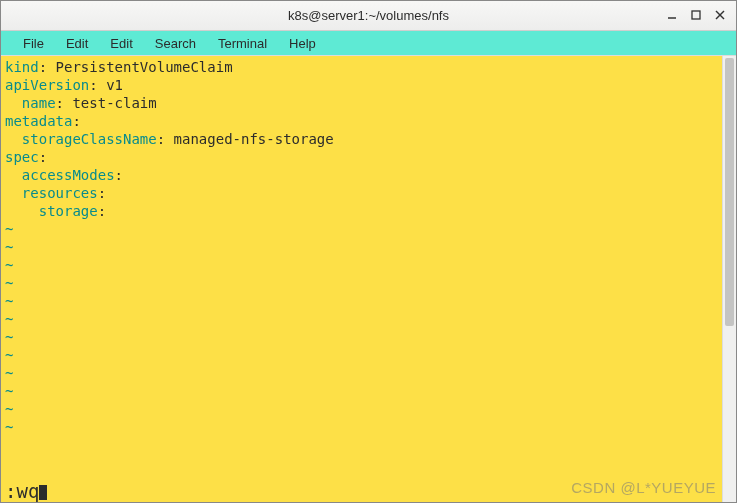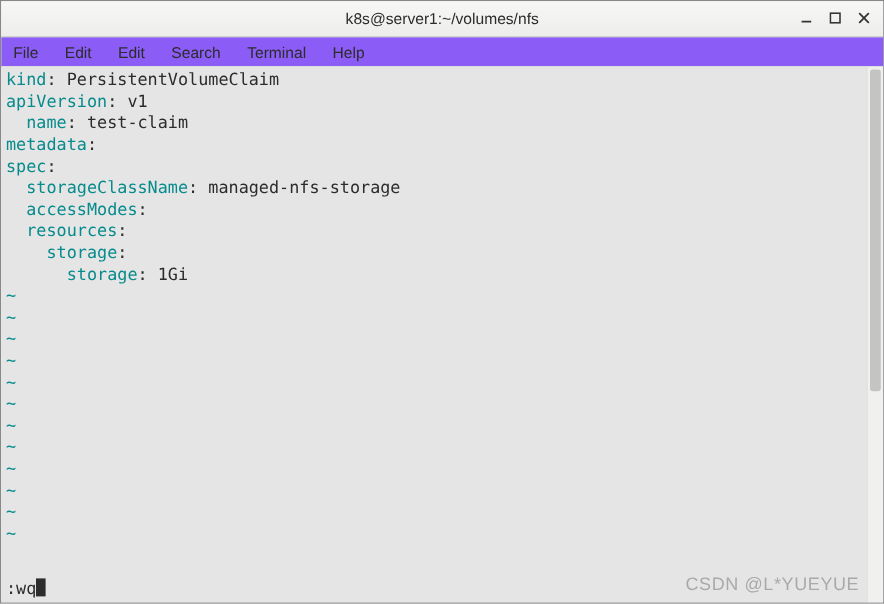--- a/index.html
+++ b/index.html
@@ -41,61 +41,61 @@
       align-items: center;
       justify-content: center;
       font-family: sans-serif;
       font-size: 13px;
       color: #333;
       cursor: pointer;
     }
     .win-btn svg { width: 10px; height: 10px; }
     .menubar {
       height: 25px;
-      background: #8b5cf6;
+      background: #5eead4;
       border-bottom: 1px solid #dcdcdb;
       display: flex;
       align-items: center;
-      padding: 0 0;
+      padding: 0 12px;
       gap: 2px;
     }
     .menu-item {
       padding: 3px 10px;
       font-size: 13px;
       color: #2c2c2c;
       cursor: pointer;
     }
     .terminal {
       flex: 1;
       font-family: "DejaVu Sans Mono", "Liberation Mono", monospace;
       font-size: 14px;
       line-height: 18px;
       padding: 2px 4px;
-      background: #e5e5e5;
+      background: #fde047;
       color: #2c2c2c;
       position: relative;
       overflow: hidden;
     }
     .line { white-space: pre; height: 18px; }
     .k { color: #088b8c; } 
     .p { color: #2c2c2c; } 
     .v { color: #2c2c2c; } 
     .d { color: #a36f3e; } 
     .tilde { color: #088b8c; }
     .status-line {
       position: absolute;
       bottom: 2px;
       left: 4px;
       right: 18px;
       height: 18px;
       font-family: "DejaVu Sans Mono", monospace;
-      font-size: 14px;
-      color: #2c2c2c;
-      display: flex;
-      align-items: flex-start;
+      font-size: 19px;
+      color: #2c2c2c;
+      display: flex;
+      align-items: flex-end;
     }
     .cursor {
       display: inline-block;
       width: 8px;
       height: 15px;
       background: #2c2c2c;
       vertical-align: text-bottom;
       margin-left: 0px;
     }
     .scroll-track {
@@ -162,26 +162,25 @@
   <div class="menu-item">Terminal</div>
   <div class="menu-item">Help</div>
 </div>
 
 <div class="terminal-wrap">
 <div class="terminal">
   <div class="line"><span class="k">kind</span><span class="p">: </span><span class="v">PersistentVolumeClaim</span></div>
   <div class="line"><span class="k">apiVersion</span><span class="p">: </span><span class="v">v1</span></div>
   <div class="line"><span class="p">  </span><span class="k">name</span><span class="p">: </span><span class="v">test-claim</span></div>
   <div class="line"><span class="k">metadata</span><span class="p">:</span></div>
+  <div class="line"><span class="p">  </span><span class="k">storageClassName</span><span class="p">: </span><span class="v">managed-nfs-storage</span></div>
   <div class="line"><span class="k">spec</span><span class="p">:</span></div>
-  <div class="line"><span class="p">  </span><span class="k">storageClassName</span><span class="p">: </span><span class="v">managed-nfs-storage</span></div>
   <div class="line"><span class="p">  </span><span class="k">accessModes</span><span class="p">:</span></div>
   <div class="line"><span class="p">  </span><span class="k">resources</span><span class="p">:</span></div>
   <div class="line"><span class="p">    </span><span class="k">storage</span><span class="p">:</span></div>
-  <div class="line"><span class="p">      </span><span class="k">storage</span><span class="p">: </span><span class="v">1Gi</span></div>
   <div class="line tilde">~</div>
   <div class="line tilde">~</div>
   <div class="line tilde">~</div>
   <div class="line tilde">~</div>
   <div class="line tilde">~</div>
   <div class="line tilde">~</div>
   <div class="line tilde">~</div>
   <div class="line tilde">~</div>
   <div class="line tilde">~</div>
   <div class="line tilde">~</div>

